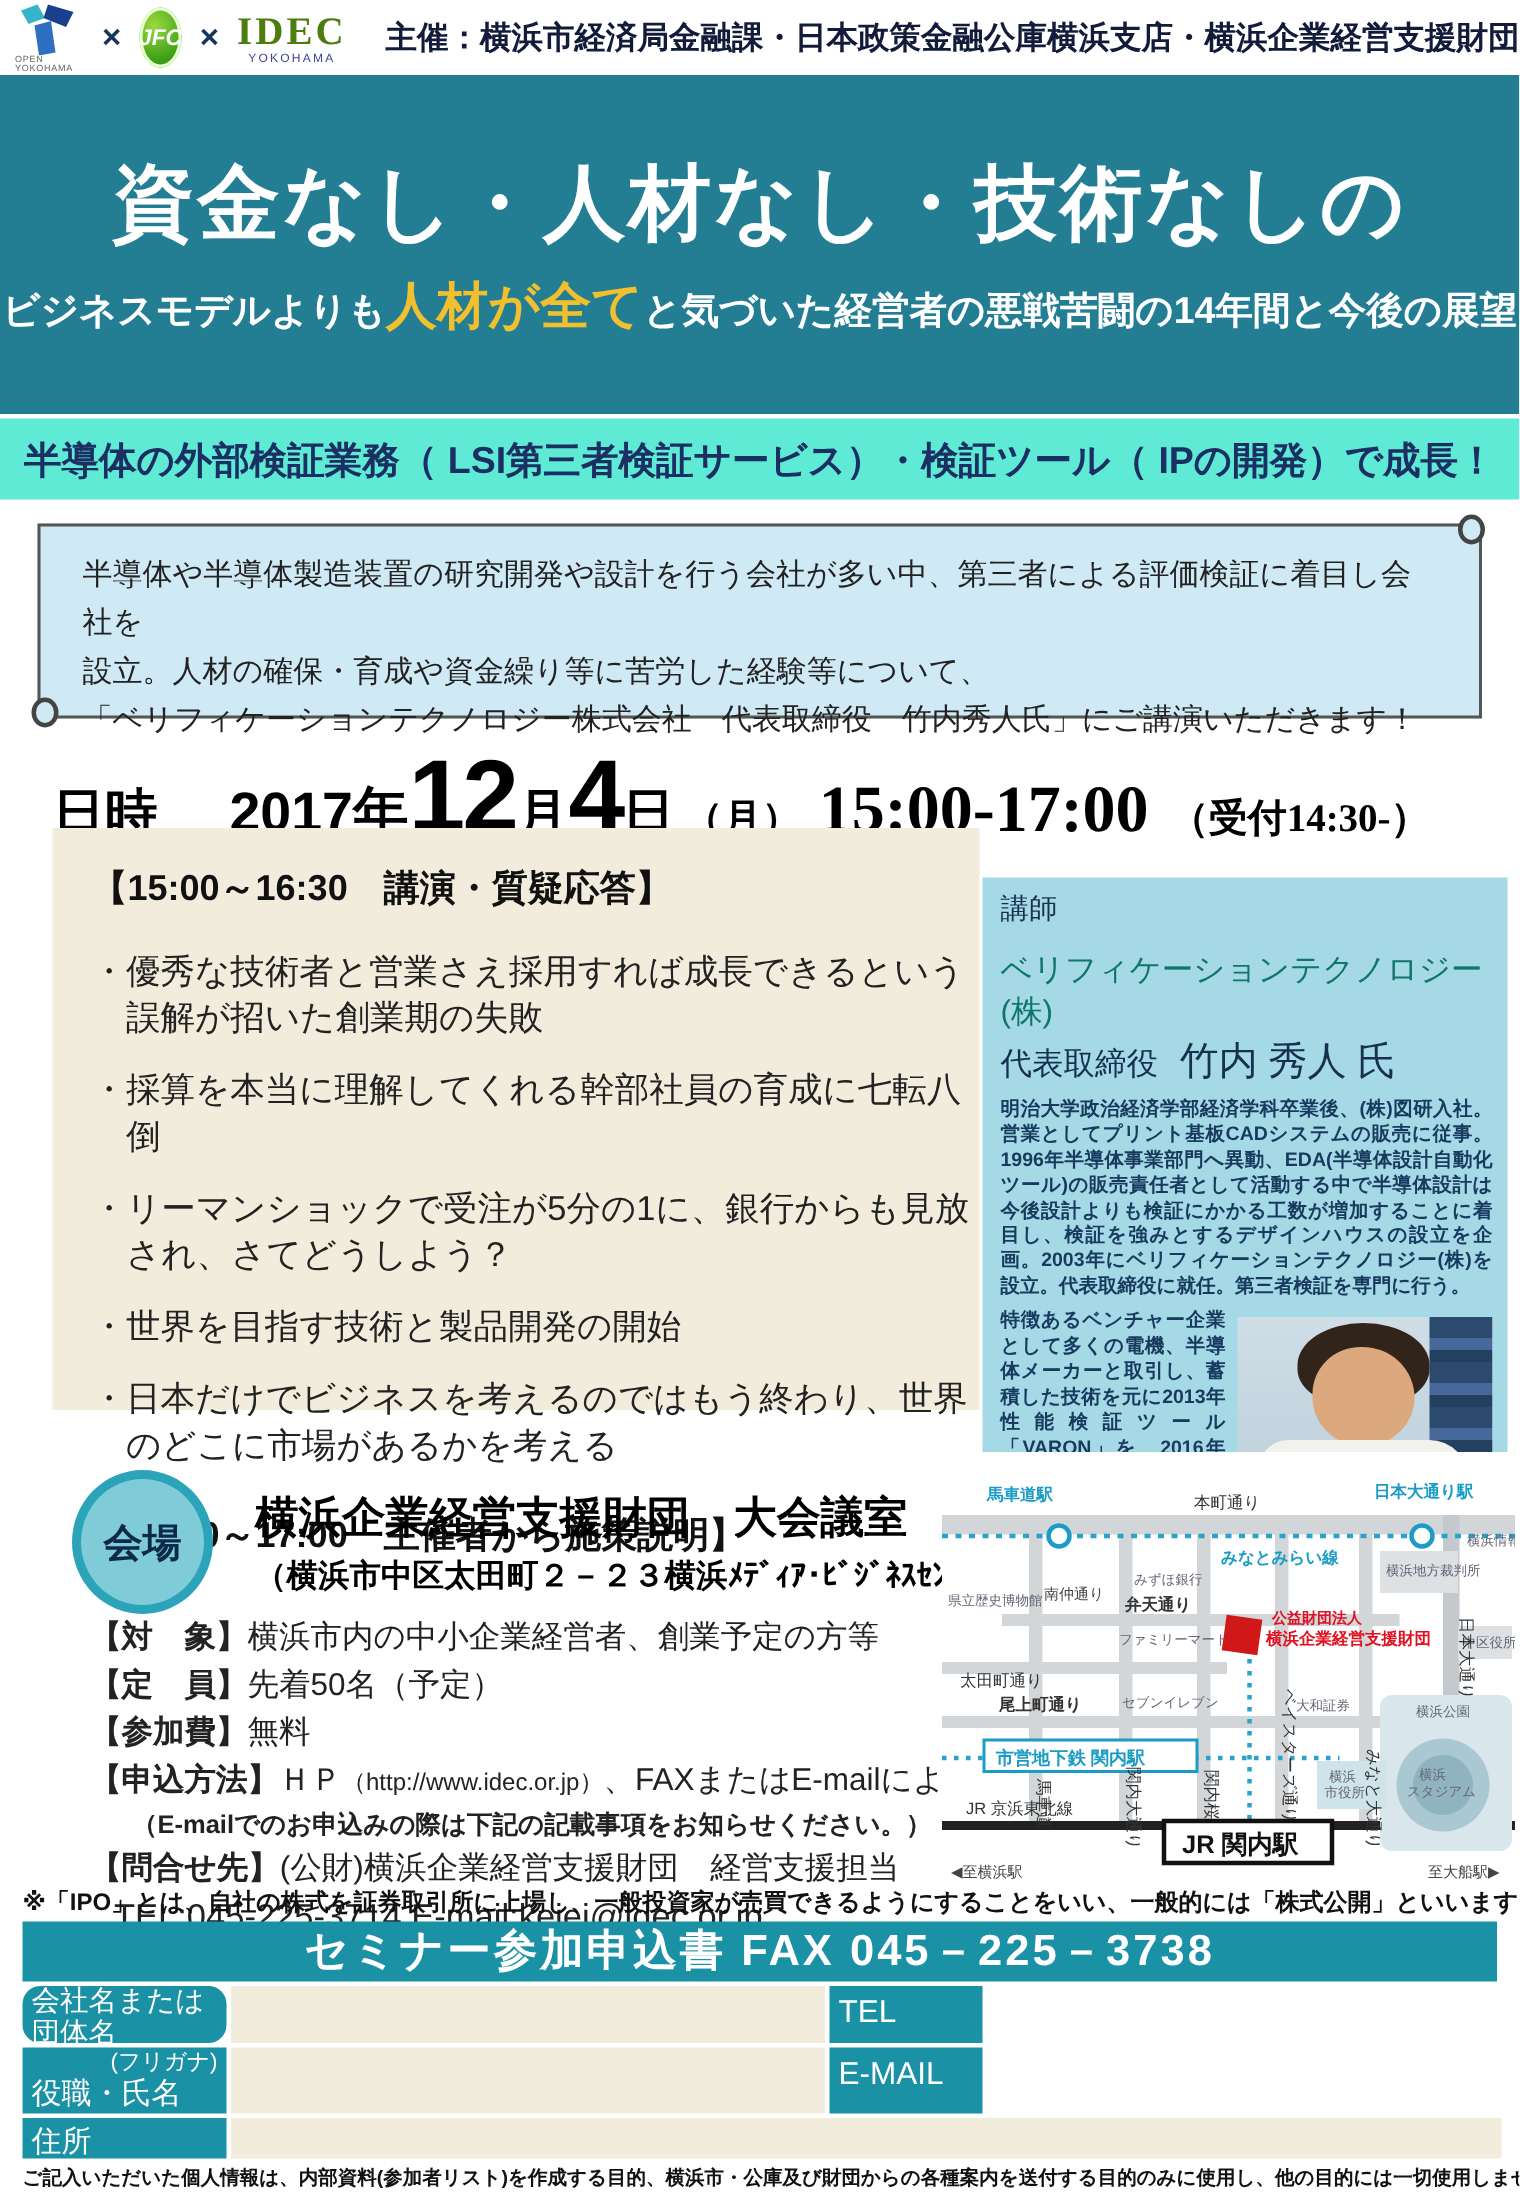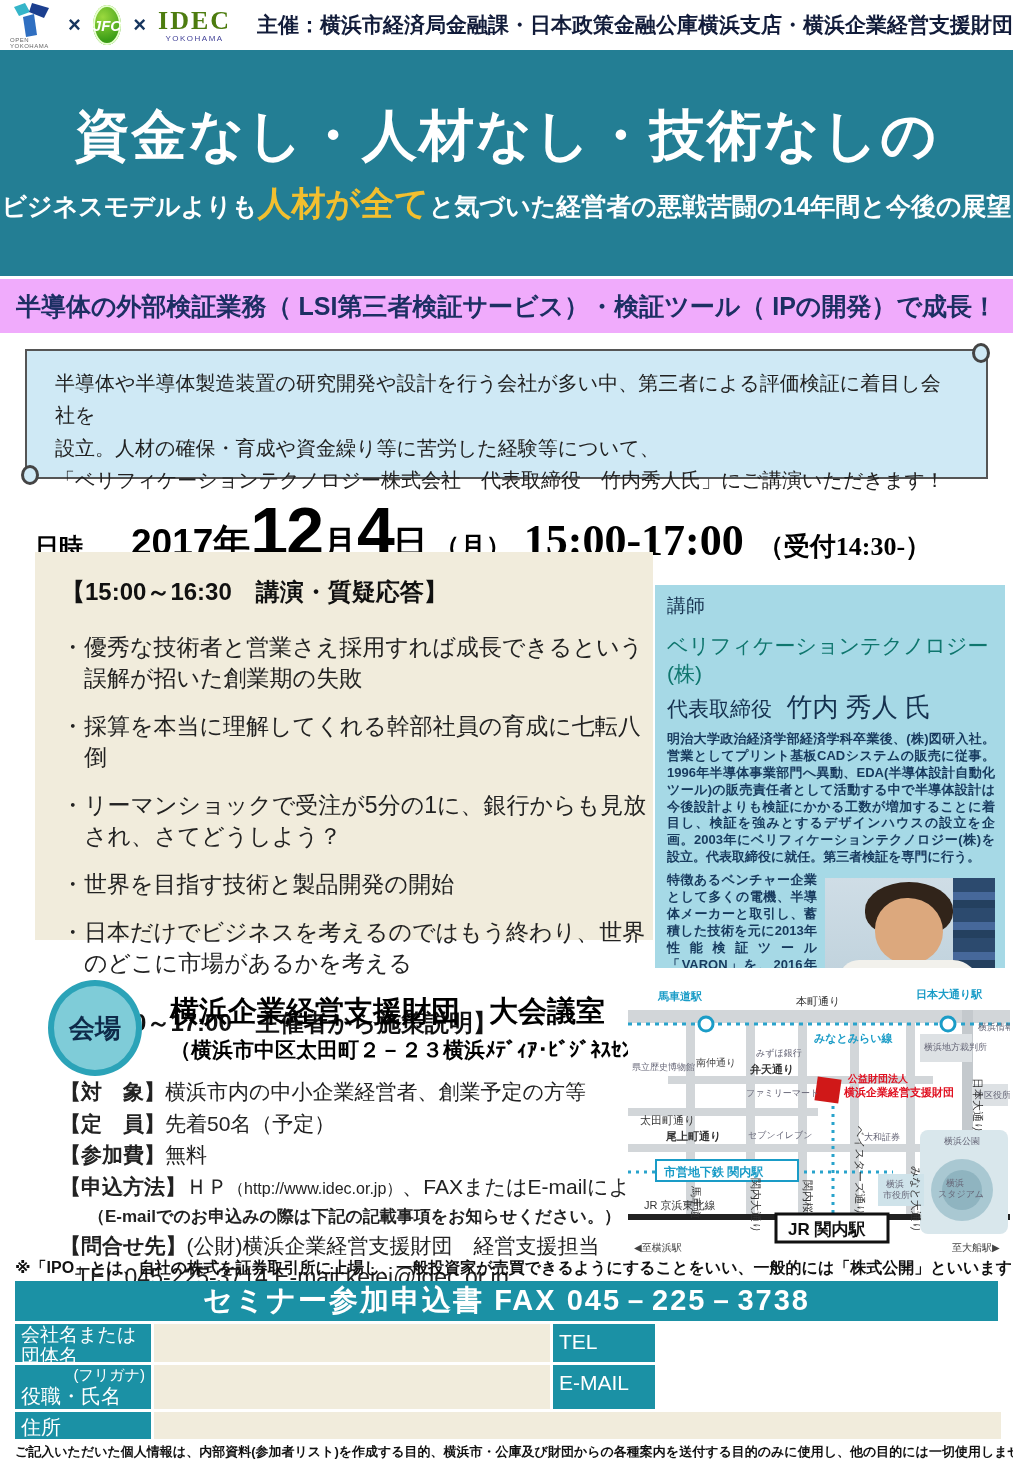--- a/index.html
+++ b/index.html
@@ -22,37 +22,37 @@
 
   
   .banner{position:absolute;left:0;top:50px;width:1013px;height:226px;background:#237e94;
           display:flex;flex-direction:column;align-items:center;justify-content:center;}
   .banner .t1,.banner .t2{color:#fff;font-weight:900;font-size:55px;letter-spacing:2px;line-height:1.32;white-space:nowrap;}
   .banner .ref{font-size:22px;vertical-align:baseline;}
   .banner .subtitle{margin-top:10px;color:#fff;font-weight:bold;font-size:25px;white-space:nowrap;}
   .banner .subtitle .hl{color:#f2bf2f;font-size:34px;font-weight:900;}
 
   
-  .growth-band{position:absolute;left:0;top:279px;width:1013px;height:54px;background:#f0abfc;
+  .growth-band{position:absolute;left:0;top:279px;width:1013px;height:54px;background:#5eead4;
                display:flex;align-items:center;justify-content:center;
                font-size:25px;font-weight:bold;color:#1c2f63;}
 
   
   .intro-box{position:absolute;left:25px;top:349px;width:963px;height:130px;background:#cfe9f5;
              border:2px solid #555;box-sizing:border-box;padding:16px 28px;font-size:20px;color:#222;
              line-height:1.62;}
   .intro-box::before{content:"";position:absolute;right:-4px;top:-8px;width:12px;height:14px;
              border:3px solid #444;border-radius:50%;background:#cfe9f5;}
   .intro-box::after{content:"";position:absolute;left:-6px;bottom:-8px;width:12px;height:14px;
              border:3px solid #444;border-radius:50%;background:#cfe9f5;}
 
   
   .datetime{position:absolute;left:35px;top:492px;width:960px;height:88px;display:flex;align-items:baseline;
             white-space:nowrap;color:#000;}
-  .dt-label{font-size:24px;font-weight:900;margin-right:48px;}
+  .dt-label{font-size:35px;font-weight:900;margin-right:48px;}
   .dt-year{font-size:37px;font-weight:900;}
   .dt-big{font-size:68px;font-weight:900;letter-spacing:-2px;}
   .dt-unit{font-size:35px;font-weight:900;}
   .dt-week{font-size:26px;font-weight:bold;margin:0 6px;}
   .dt-time{font-size:44px;font-weight:600;font-family:"Liberation Serif","DejaVu Serif",serif;margin-left:6px;}
   .dt-recep{font-size:26px;font-weight:600;margin-left:14px;font-family:"Liberation Serif","DejaVu Serif",serif;}
 
   
   .program-panel{position:absolute;left:35px;top:552px;width:618px;height:388px;background:#f1ecdc;
                  box-sizing:border-box;padding:24px 4px 0 26px;}
@@ -110,21 +110,21 @@
 
   
   .form-header{position:absolute;left:15px;top:1281px;width:983px;height:40px;background:#1b91a5;
                display:flex;align-items:center;justify-content:center;color:#fff;font-size:29px;font-weight:bold;letter-spacing:2px;}
   .form-table{position:absolute;left:15px;top:1324px;width:983px;display:grid;
               grid-template-columns:136px 396px 102px 343px;grid-auto-rows:auto;gap:3px;}
   .cell-label{background:#1b91a5;color:#fff;padding:2px 6px;box-sizing:border-box;}
   .cell-input{background:#f1ecdc;}
   .cell-input.blank{background:#ffffff;}
   .r1{height:38px;} .r2{height:44px;} .r3{height:27px;}
-  .lab-2l{font-size:19px;line-height:1.1;padding-top:1px;}
+  .lab-2l{font-size:19px;line-height:1.1;padding-top:1px;border-radius:12px;}
   .lab-furi{font-size:15px;text-align:right;line-height:1.1;}
   .lab-name{font-size:20px;line-height:1.2;}
   .lab-one{font-size:21px;padding-top:6px;}
   .lab-addr{font-size:20px;padding-top:2px;}
   .addr-span{grid-column:2/5;}
 
   .privacy{position:absolute;left:15px;top:1443px;width:990px;font-size:13px;font-weight:bold;color:#111;white-space:nowrap;}
 </style>
 </head>
 <body>

